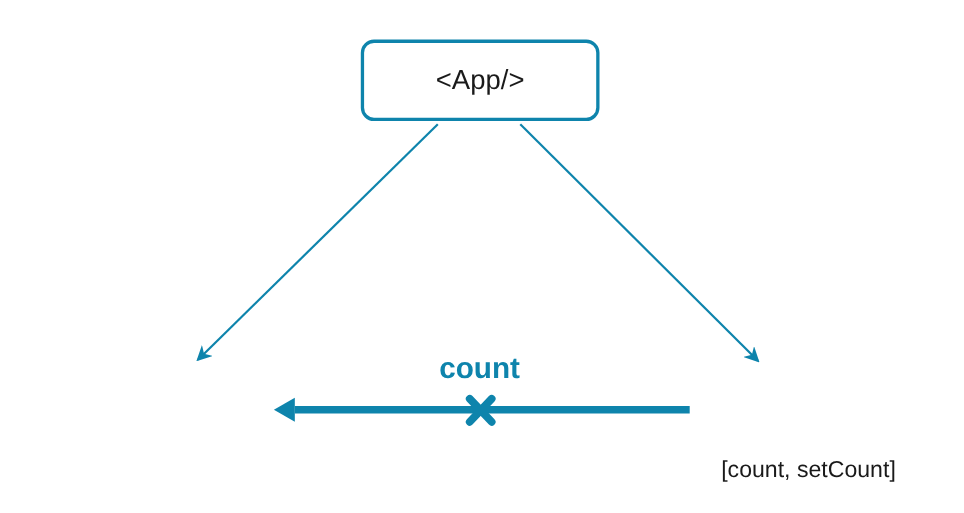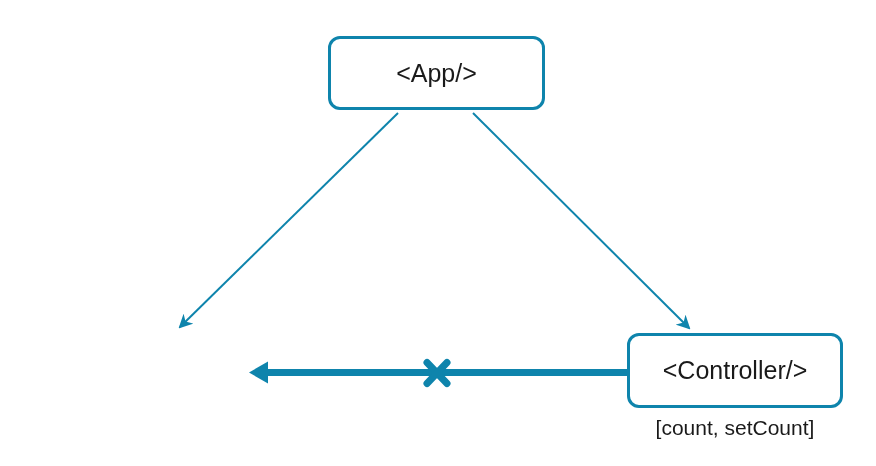--- a/index.html
+++ b/index.html
@@ -107,20 +107,18 @@
       <line class="cross-stroke" x1="427" y1="362.5" x2="447" y2="383.5"></line>
       <line class="cross-stroke" x1="447" y1="362.5" x2="427" y2="383.5"></line>
     </g>
   </svg>
 
   <div class="node node-app">
     <span>&lt;App/&gt;</span>
   </div>
 
 
-  <div class="node node-controller">
-    <span>&lt;Controller/&gt;</span>
-  </div>
 
+  <div class="edge-label">count</div>
 
   <div class="node-annotation">[count, setCount]</div>
 
 </div>
 
 </body></html>

